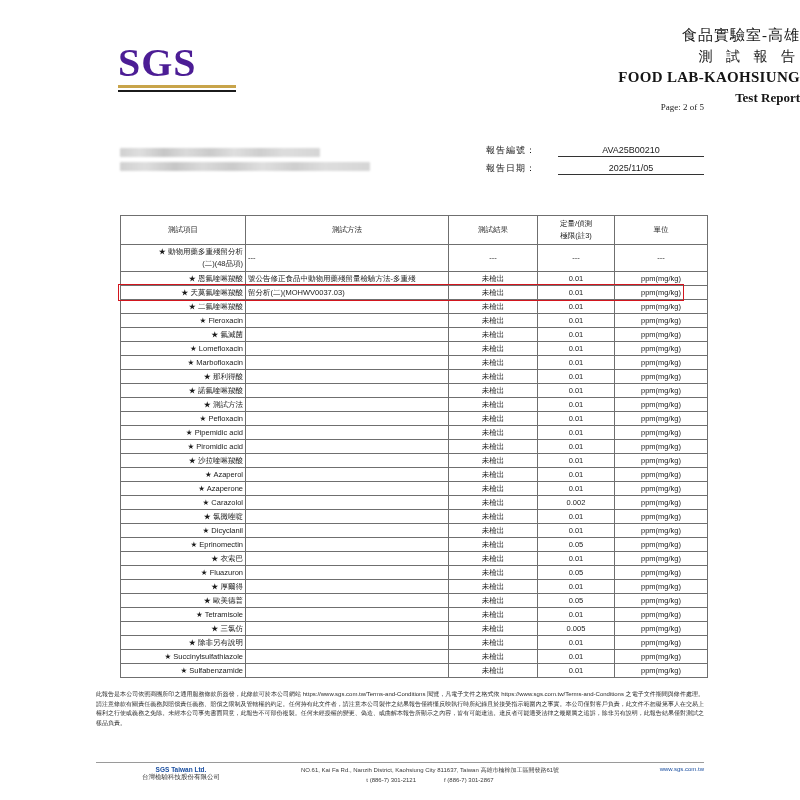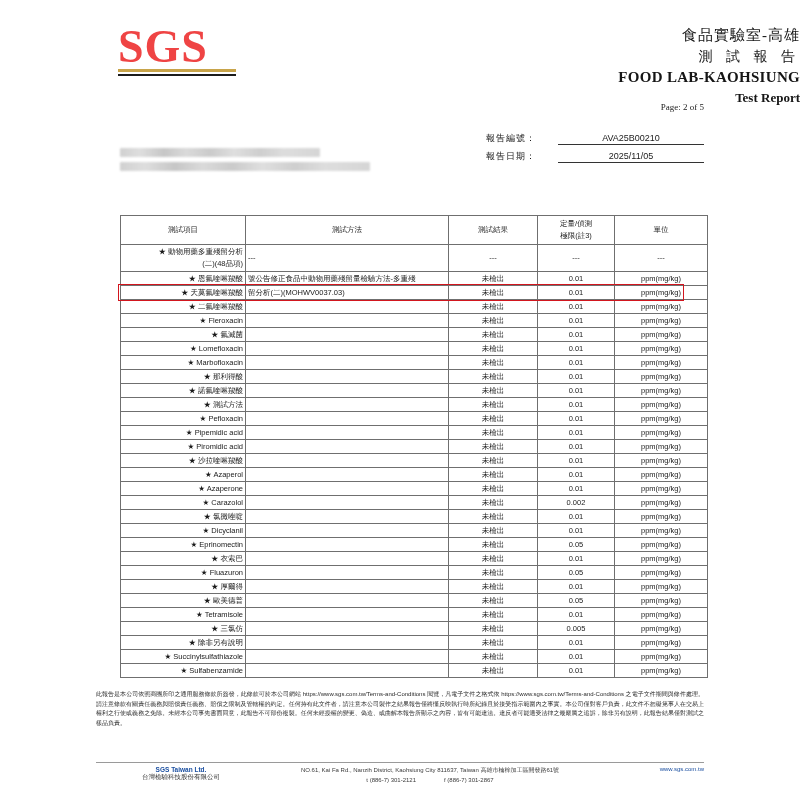--- a/index.html
+++ b/index.html
@@ -31,24 +31,25 @@
   .sgs-logo {
     position: absolute;
     left: 118px;
     top: 26px;
     width: 118px;
     height: 52px;
   }
   .sgs-logo .sgs-text {
     font-family: "Liberation Serif", serif;
     font-weight: bold;
-    font-size: 46px;
+    font-size: 40px;
     letter-spacing: 1px;
-    color: #ef4444;
+    color: #4c1d95;
     line-height: 42px;
+    margin-top: 16px;
   }
   .sgs-logo .sgs-bar {
     width: 118px;
     height: 3px;
     background: #c8a44a;
     margin-top: 1px;
   }
   .sgs-logo .sgs-bar2 {
     width: 118px;
     height: 2px;
@@ -96,21 +97,21 @@
     opacity: .85;
     border-radius: 1px;
   }
   .blur-line.l1 { width: 200px; }
   .blur-line.l2 { width: 250px; }
 
   
   .meta {
     position: absolute;
     right: 96px;
-    top: 132px;
+    top: 144px;
     width: 218px;
     font-size: 9px;
   }
   .meta-row {
     display: flex;
     align-items: center;
     margin-bottom: 5px;
   }
   .meta-label {
     width: 72px;

